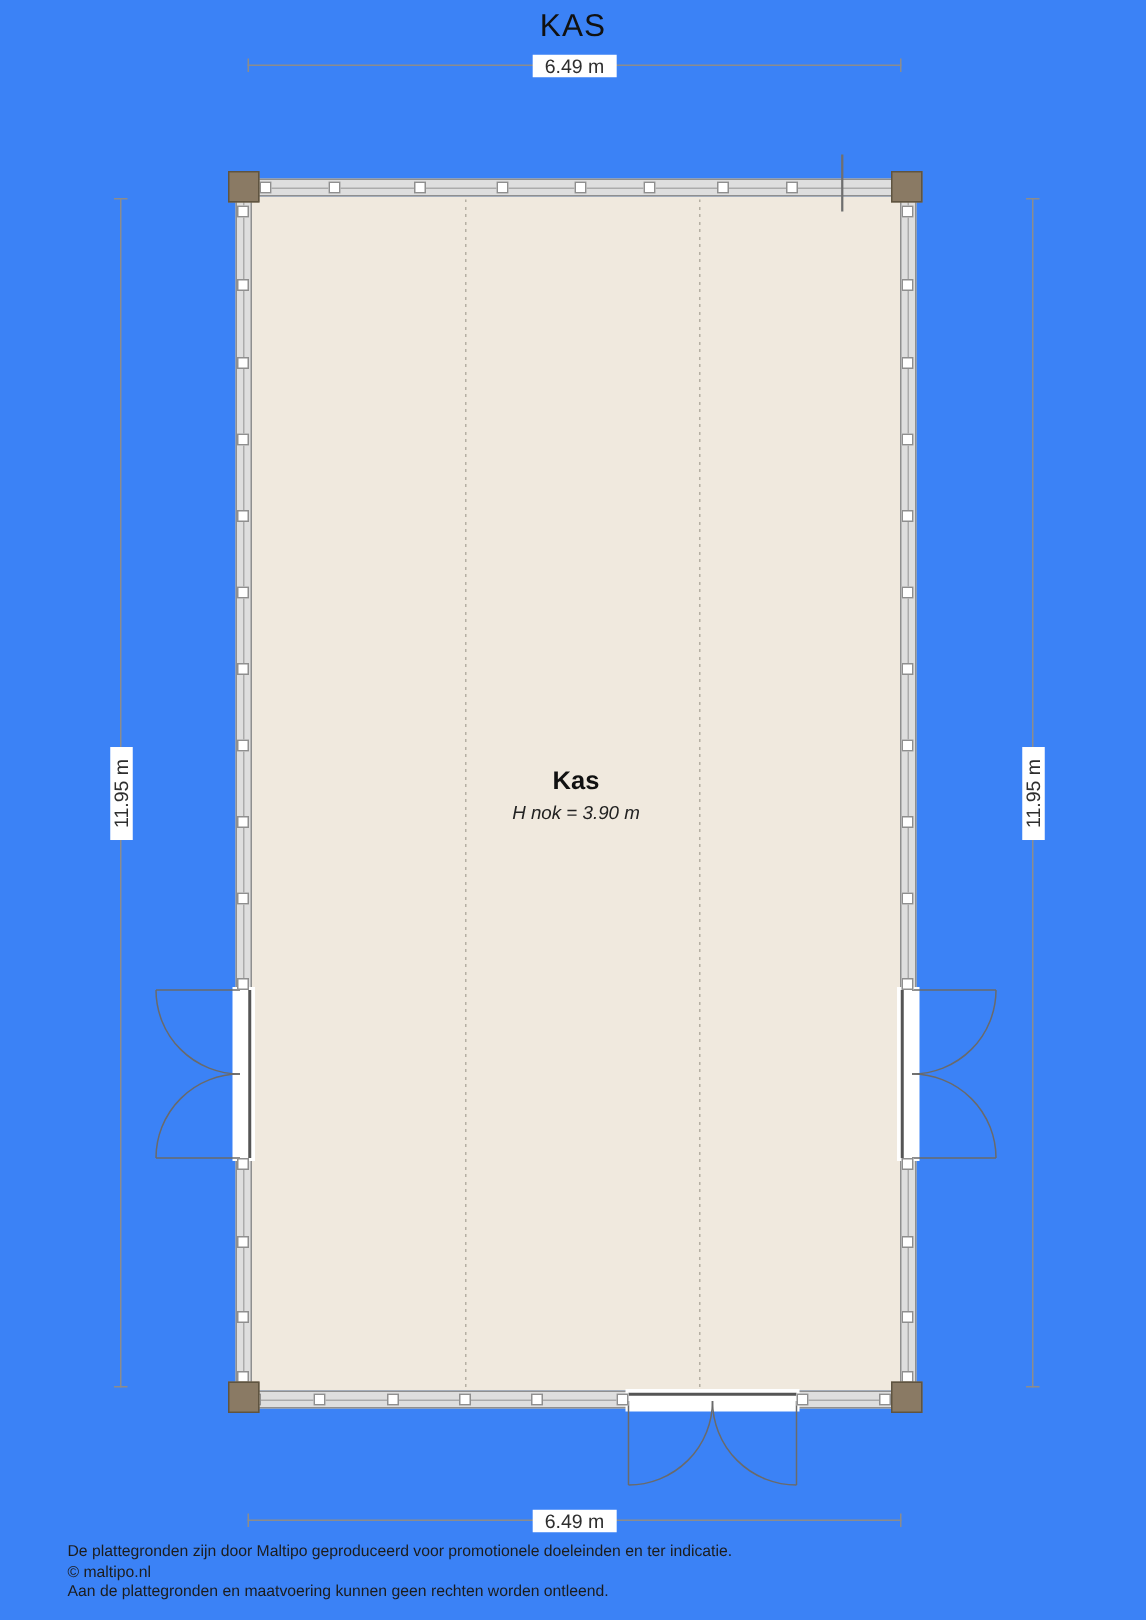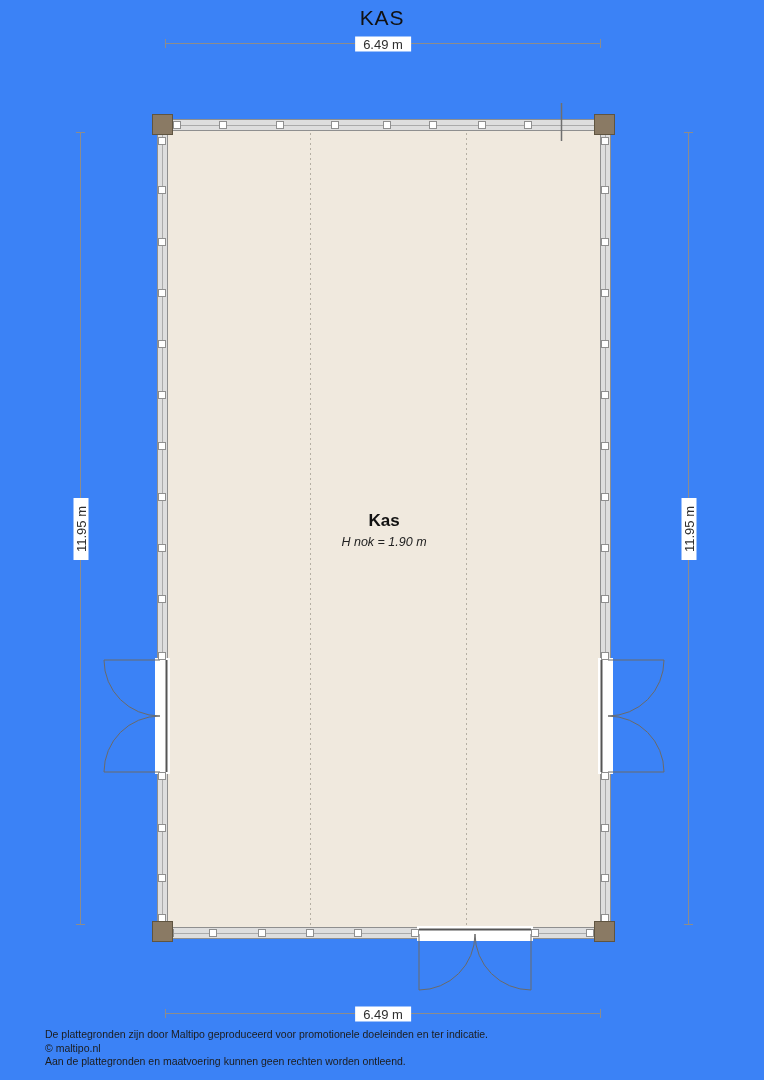--- a/index.html
+++ b/index.html
@@ -106,21 +106,21 @@
       <line x1="561.5" y1="103" x2="561.5" y2="141" stroke="#6f6f6f" stroke-width="1.5"></line>
     </svg>
 
     <div class="post" style="left:152px;top:114px;"></div>
     <div class="post" style="left:594px;top:114px;"></div>
     <div class="post" style="left:152px;top:921px;"></div>
     <div class="post" style="left:594px;top:921px;"></div>
 
     <div class="room-label">
       <div class="room-name">Kas</div>
-      <div class="room-height">H nok = 1.90 m</div>
+      <div class="room-height">H nok = 3.90 m</div>
     </div>
   <div class="mullion" style="left: 173px; top: 121px;"></div>
       <div class="mullion" style="left: 219px; top: 121px;"></div>
       <div class="mullion" style="left: 276px; top: 121px;"></div>
       <div class="mullion" style="left: 331px; top: 121px;"></div>
       <div class="mullion" style="left: 383px; top: 121px;"></div>
       <div class="mullion" style="left: 429px; top: 121px;"></div>
       <div class="mullion" style="left: 478px; top: 121px;"></div>
       <div class="mullion" style="left: 524px; top: 121px;"></div>
       <div class="mullion" style="left: 166px; top: 929px;"></div>

